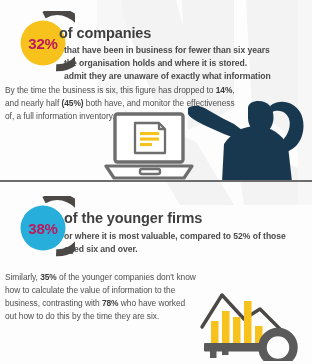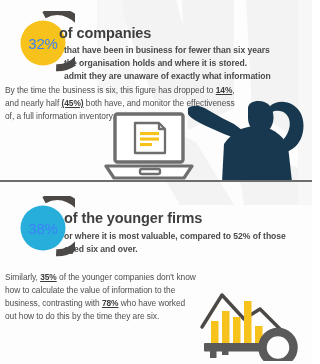--- a/index.html
+++ b/index.html
@@ -22,41 +22,41 @@
 
   
   .block{position:absolute;left:0;width:312px;}
 
   
   .donut{position:absolute;width:64px;height:64px;}
   .donut svg{display:block;}
   .donut .pct{
     position:absolute;left:0;top:0;width:64px;height:64px;
     display:flex;align-items:center;justify-content:center;
-    color:#3b82f6;font-weight:normal;font-size:15px;letter-spacing:-0.2px;
+    color:#be185d;font-weight:bold;font-size:15px;letter-spacing:-0.2px;
     line-height:1;
   }
 
   
   .headline{
     position:absolute;
     font-size:14.5px;font-weight:bold;color:#3f3f3f;
     letter-spacing:-0.1px;line-height:1.1;white-space:nowrap;
   }
   .lede{
     position:absolute;
     font-size:8.6px;font-weight:bold;color:#4a4a4a;
     line-height:1.52;letter-spacing:-0.05px;
   }
   .para{
     position:absolute;
     font-size:8.4px;color:#4f4f4f;
     line-height:1.55;letter-spacing:-0.05px;
   }
-  .para b,.lede b{font-weight:bold;color:#3a3a3a;text-decoration:underline;}
+  .para b,.lede b{font-weight:bold;color:#3a3a3a;}
 
   .divider{
     position:absolute;height:1.6px;background:#6d6d6d;
   }
 
   
   .illus{position:absolute;}
   .illus svg{display:block;}
 </style>
 </head>

